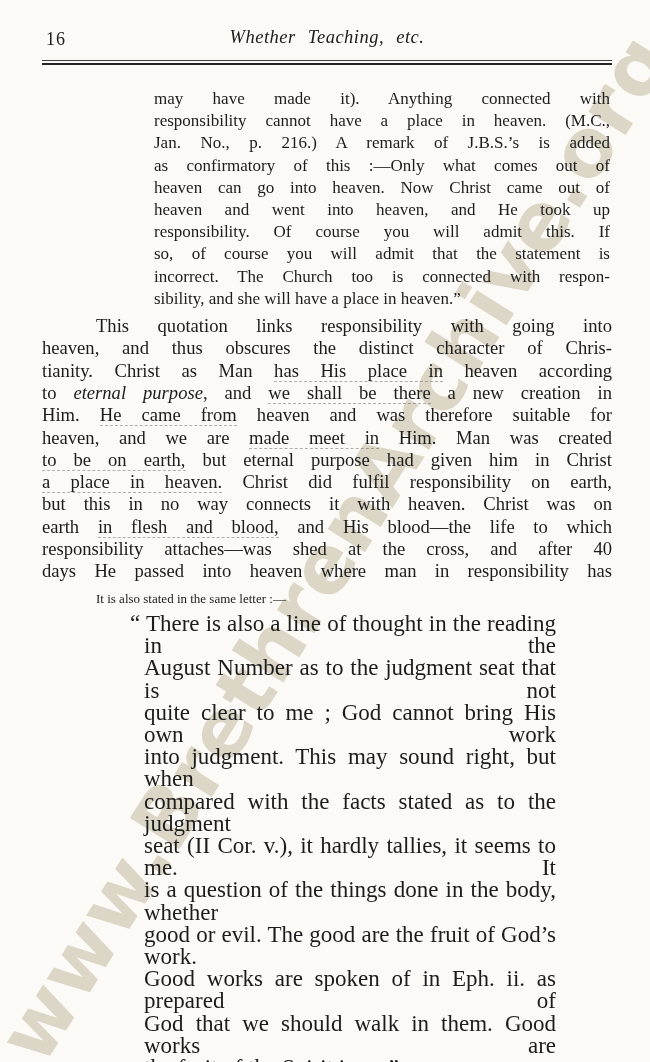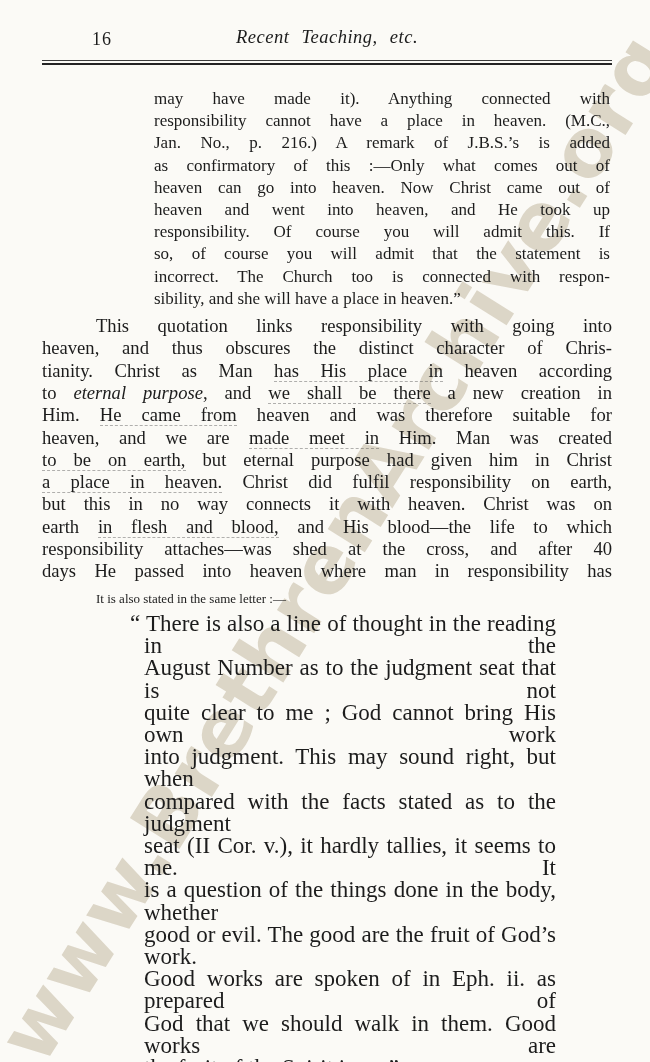--- a/index.html
+++ b/index.html
@@ -17,21 +17,21 @@
     transform:translate(-50%,-50%) rotate(-58deg);
     font-family:"DejaVu Sans",sans-serif;
     font-weight:bold; font-size:80px; letter-spacing:1px;
     color:rgba(190,178,152,0.50);
     white-space:nowrap; z-index:0; user-select:none;
   }
 
   .content { position:relative; z-index:1; padding:27px 38px 0 42px; }
 
   .header { position:relative; height:26px; }
-  .page-num { position:absolute; left:4px; top:2px; font-size:18px; letter-spacing:1px;margin-left:46px; }
+  .page-num { position:absolute; left:4px; top:2px; font-size:18px; letter-spacing:1px; }
   .header-title {
     text-align:center; font-style:italic; font-size:18.5px;
     word-spacing:7px; letter-spacing:0.5px;
   }
 
   .rule { margin-top:7px; height:2px;
     border-top:1px solid #3d3d3d; border-bottom:2px solid #242424; }
 
   .block { font-size:18.6px; line-height:22.3px; }
   .line { text-align:justify; text-align-last:justify; }
@@ -53,21 +53,21 @@
 <body>
 
 <div class="page">
 
   <div class="watermark">www.BrethrenArchive.org</div>
 
   <div class="content">
 
     <div class="header">
       <span class="page-num">16</span>
-      <div class="header-title">Recent Teaching, etc.</div>
+      <div class="header-title">Whether Teaching, etc.</div>
     </div>
 
     <div class="rule"></div>
 
     <div class="block q1">
         <div class="line">may have made it).  Anything connected with</div>
         <div class="line">responsibility cannot have a place in heaven.  (M.C.,</div>
         <div class="line">Jan. No., p. 216.)  A remark of J.B.S.’s is added</div>
         <div class="line">as confirmatory of this :—Only what comes out of</div>
         <div class="line">heaven can go into heaven.  Now Christ came out of</div>

